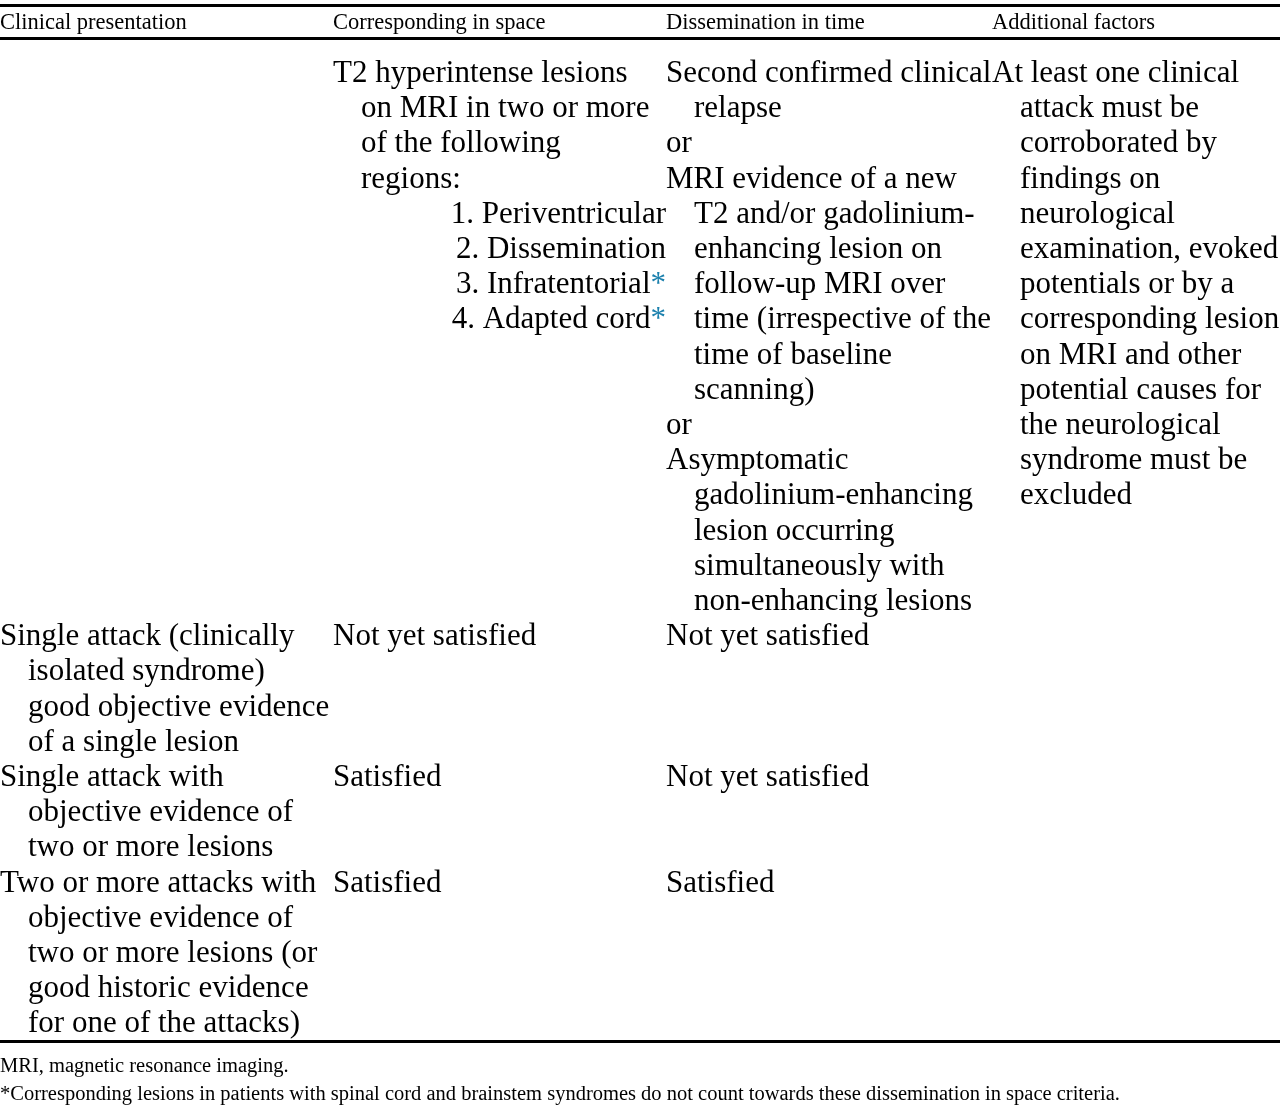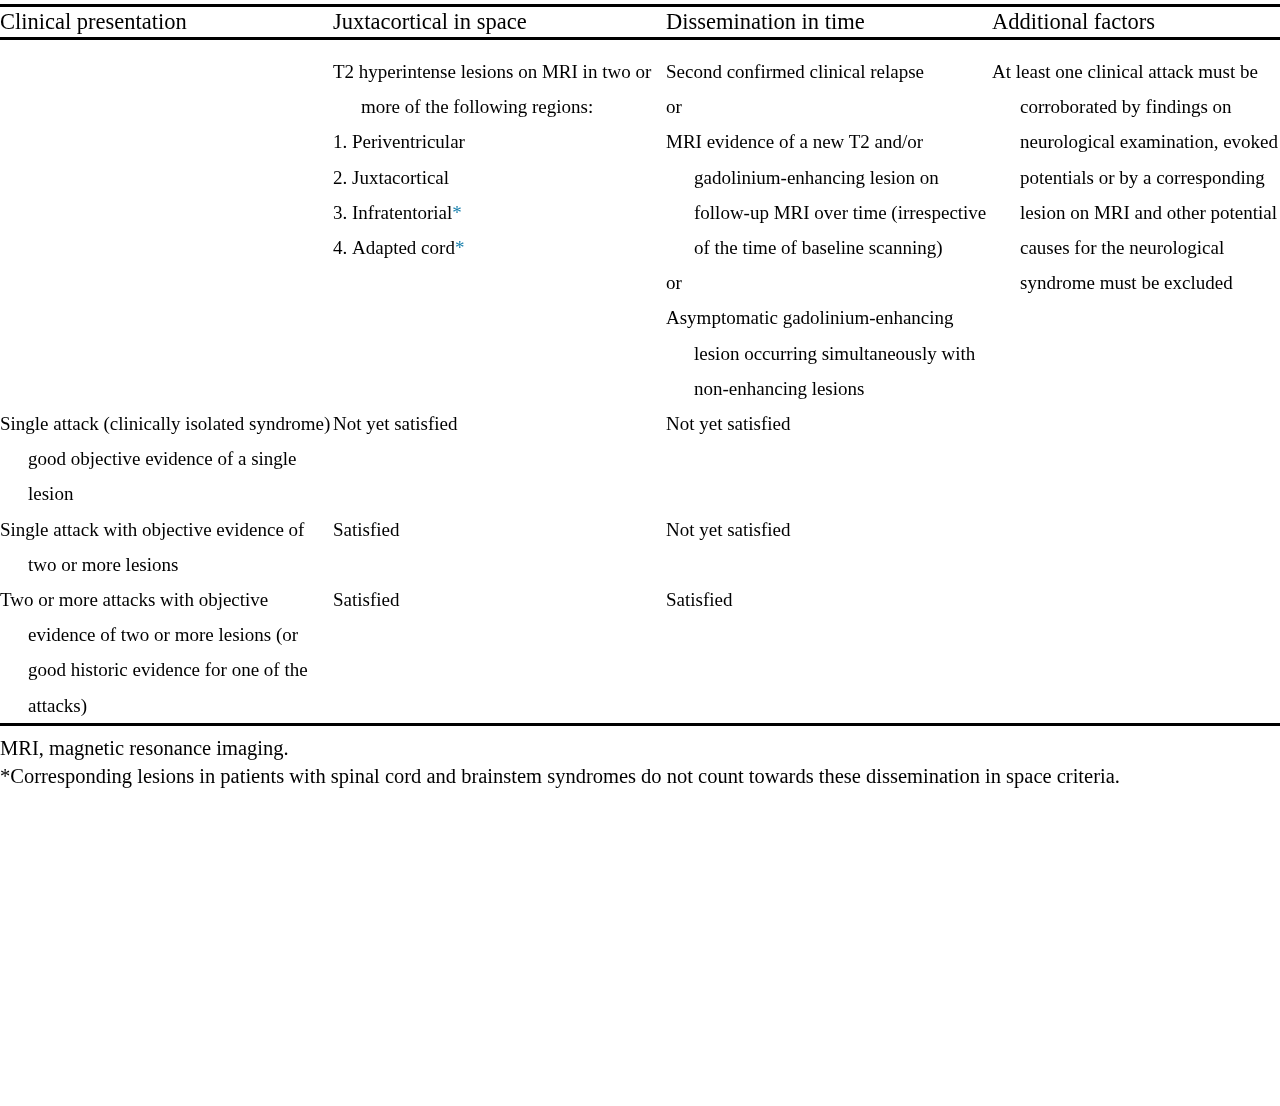--- a/index.html
+++ b/index.html
@@ -50,21 +50,21 @@
   }
 
   .hdr-row th {
     font-size: 22.5px;
     line-height: 30px;
     padding: 19px 14px 17px 0;
   }
   .hdr-row th .inner { display: block; }
 
   .body-row td {
-    font-size: 19px;
+    font-size: 31px;
     line-height: 35.2px;
     padding: 0 16px 0 0;
   }
   .body-row td .cell {
     display: block;
     padding-left: 0;
     text-indent: 0;
   }
 
   
@@ -83,20 +83,21 @@
 
   .numlist {
     display: block;
     margin: 0;
     padding: 0;
   }
   .numlist .li {
     display: block;
     padding-left: 28px;
     text-indent: -28px;
+    text-align: right;
   }
 
   .blue {
     color: #1b80ad;
   }
 
   .spacer-top-row td { height: 14px; padding: 0; }
 
   .footnotes {
     font-size: 20.5px;
@@ -122,21 +123,21 @@
         <col class="c3">
         <col class="c4">
     </colgroup>
 
     <thead>
       <tr class="hdr-row">
         <th>
           <span class="inner">Clinical presentation</span>
         </th>
         <th>
-          <span class="inner">Juxtacortical in space</span>
+          <span class="inner">Corresponding in space</span>
         </th>
         <th>
           <span class="inner">Dissemination in time</span>
         </th>
         <th>
           <span class="inner">Additional factors</span>
         </th>
       </tr>
     </thead>
   </table>
@@ -163,21 +164,21 @@
 
         <td>
           <span class="cell"></span>
         </td>
 
         <td>
           <span class="cell">
             <span class="hang first">T2 hyperintense lesions on MRI in two or more of the following regions:</span>
             <span class="numlist">
               <span class="li"><span>1.</span>&nbsp;<span>Periventricular</span><span class="blue"></span></span>
-              <span class="li"><span>2.</span>&nbsp;<span>Juxtacortical</span><span class="blue"></span></span>
+              <span class="li"><span>2.</span>&nbsp;<span>Dissemination</span><span class="blue"></span></span>
               <span class="li"><span>3.</span>&nbsp;<span>Infratentorial</span><span class="blue">*</span></span>
               <span class="li"><span>4.</span>&nbsp;<span>Adapted cord</span><span class="blue">*</span></span>
             </span>
           </span>
         </td>
 
         <td>
           <span class="cell">
             <span class="hang first">Second confirmed clinical relapse</span>
             <span class="or">or</span>

